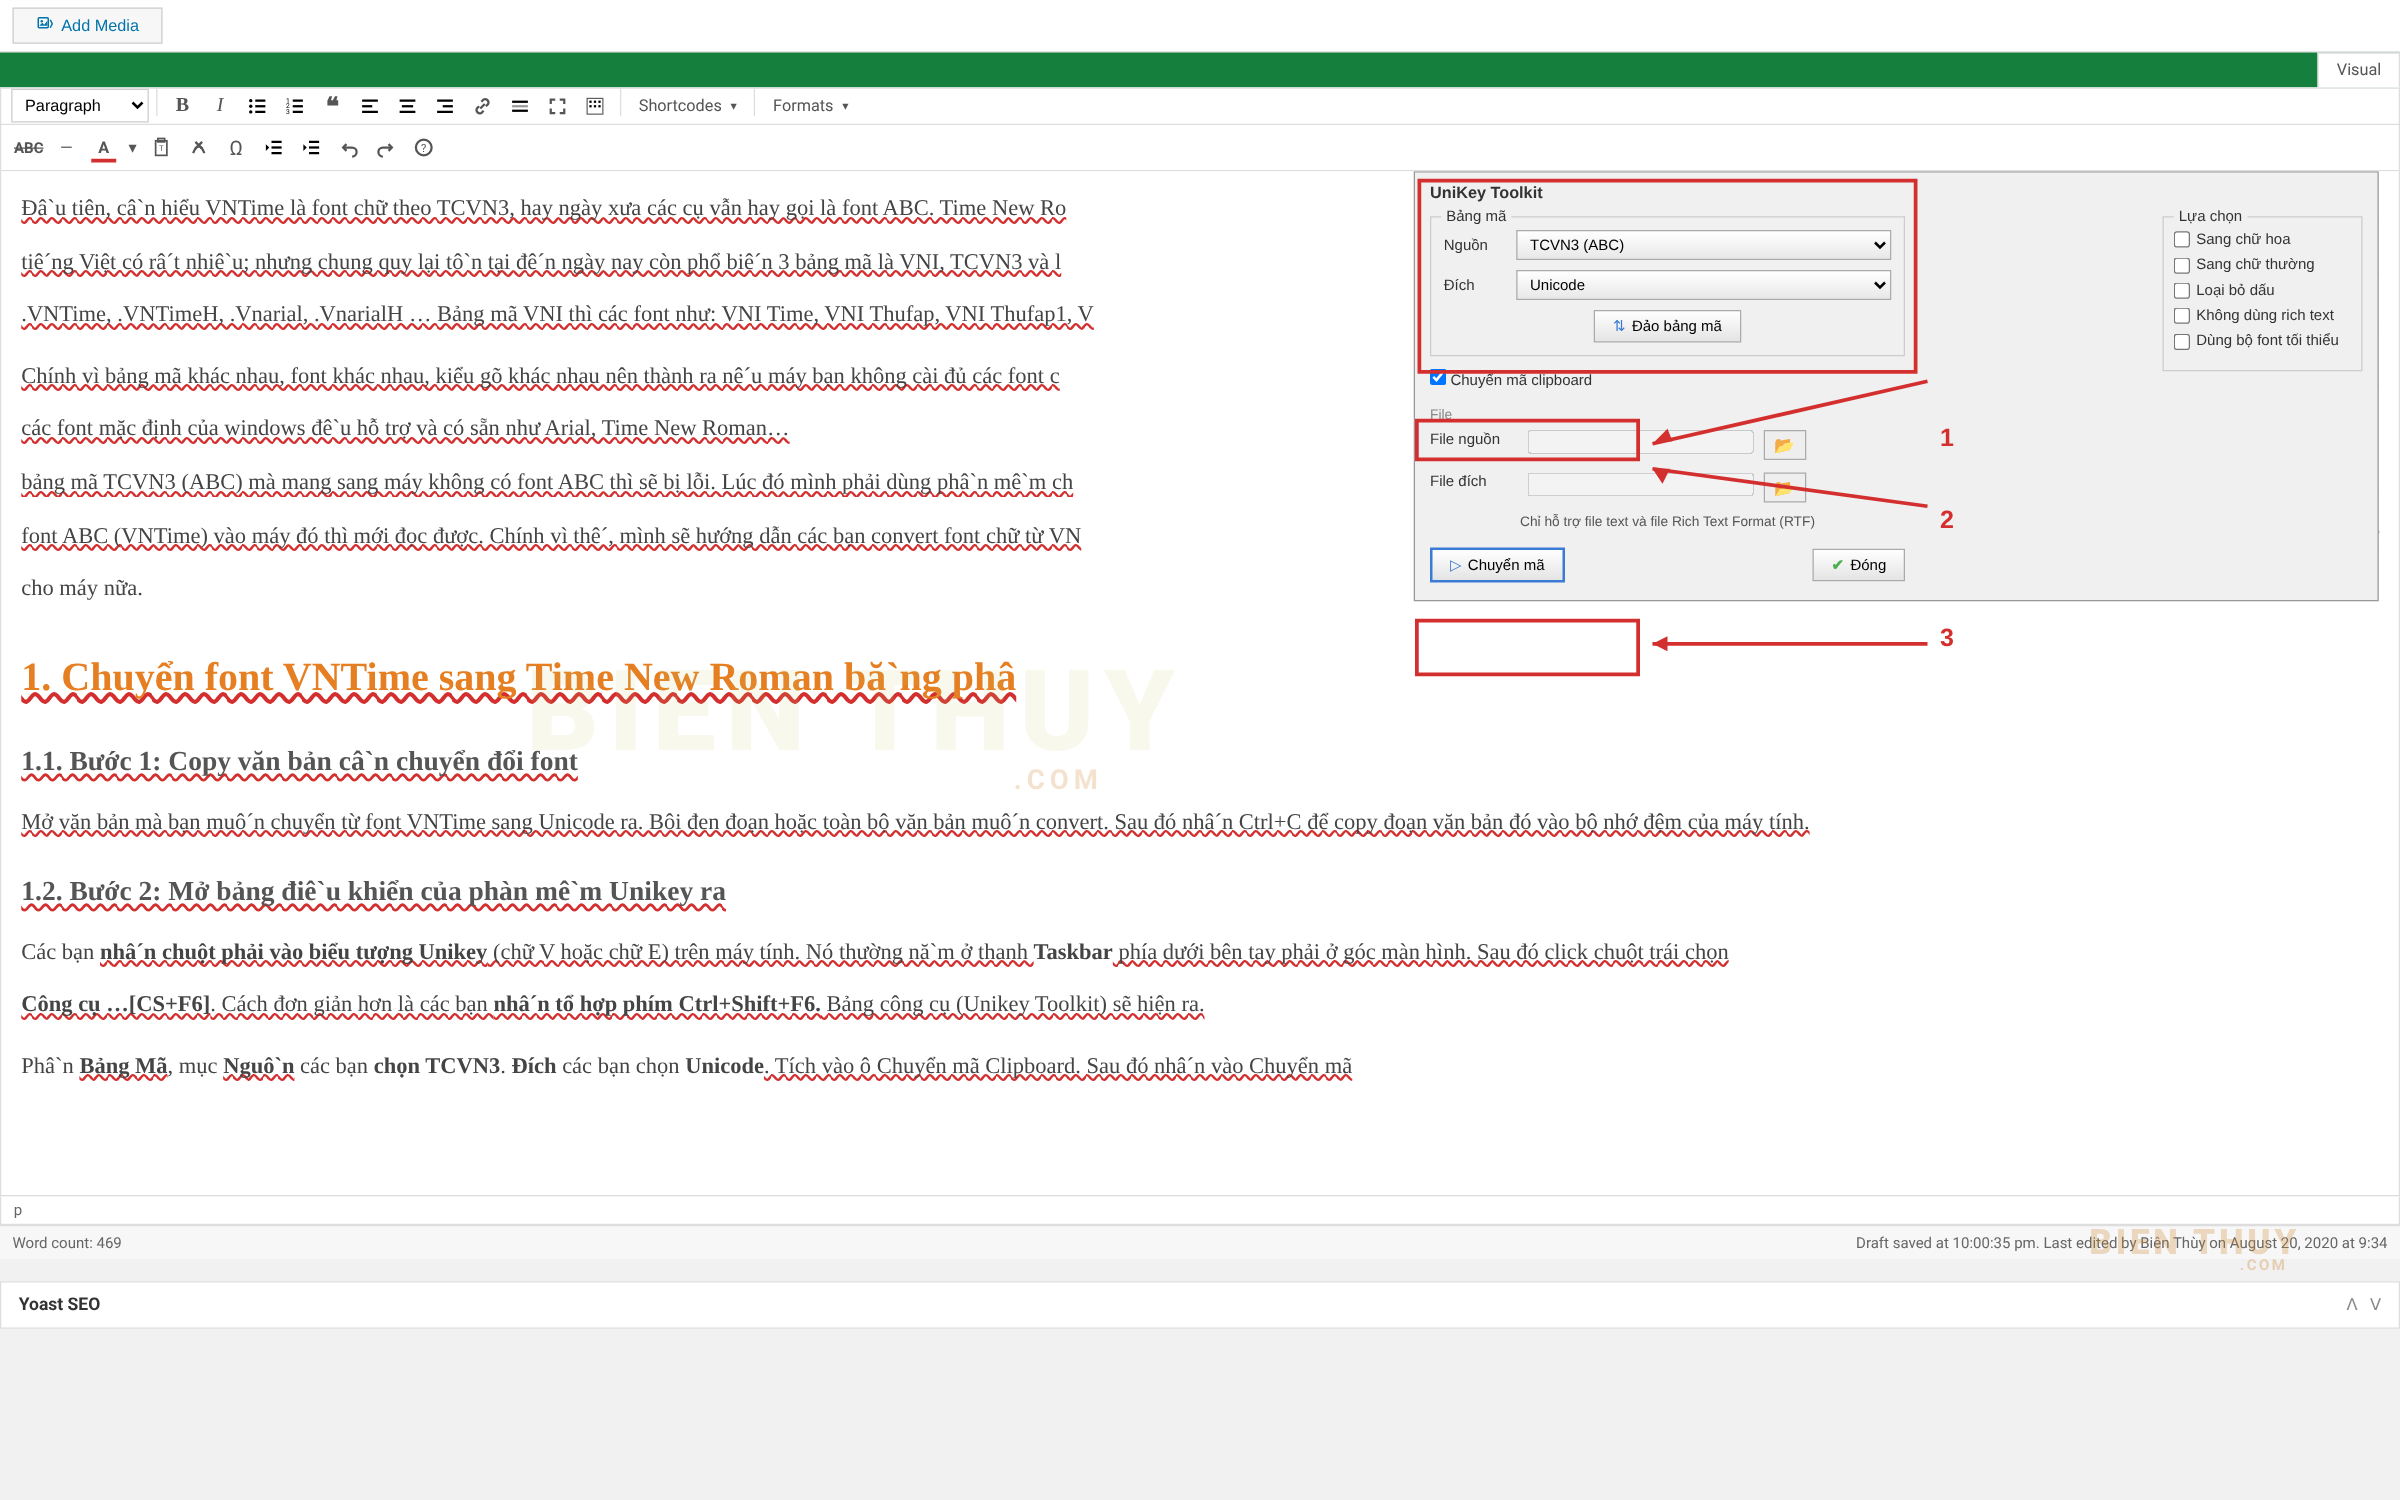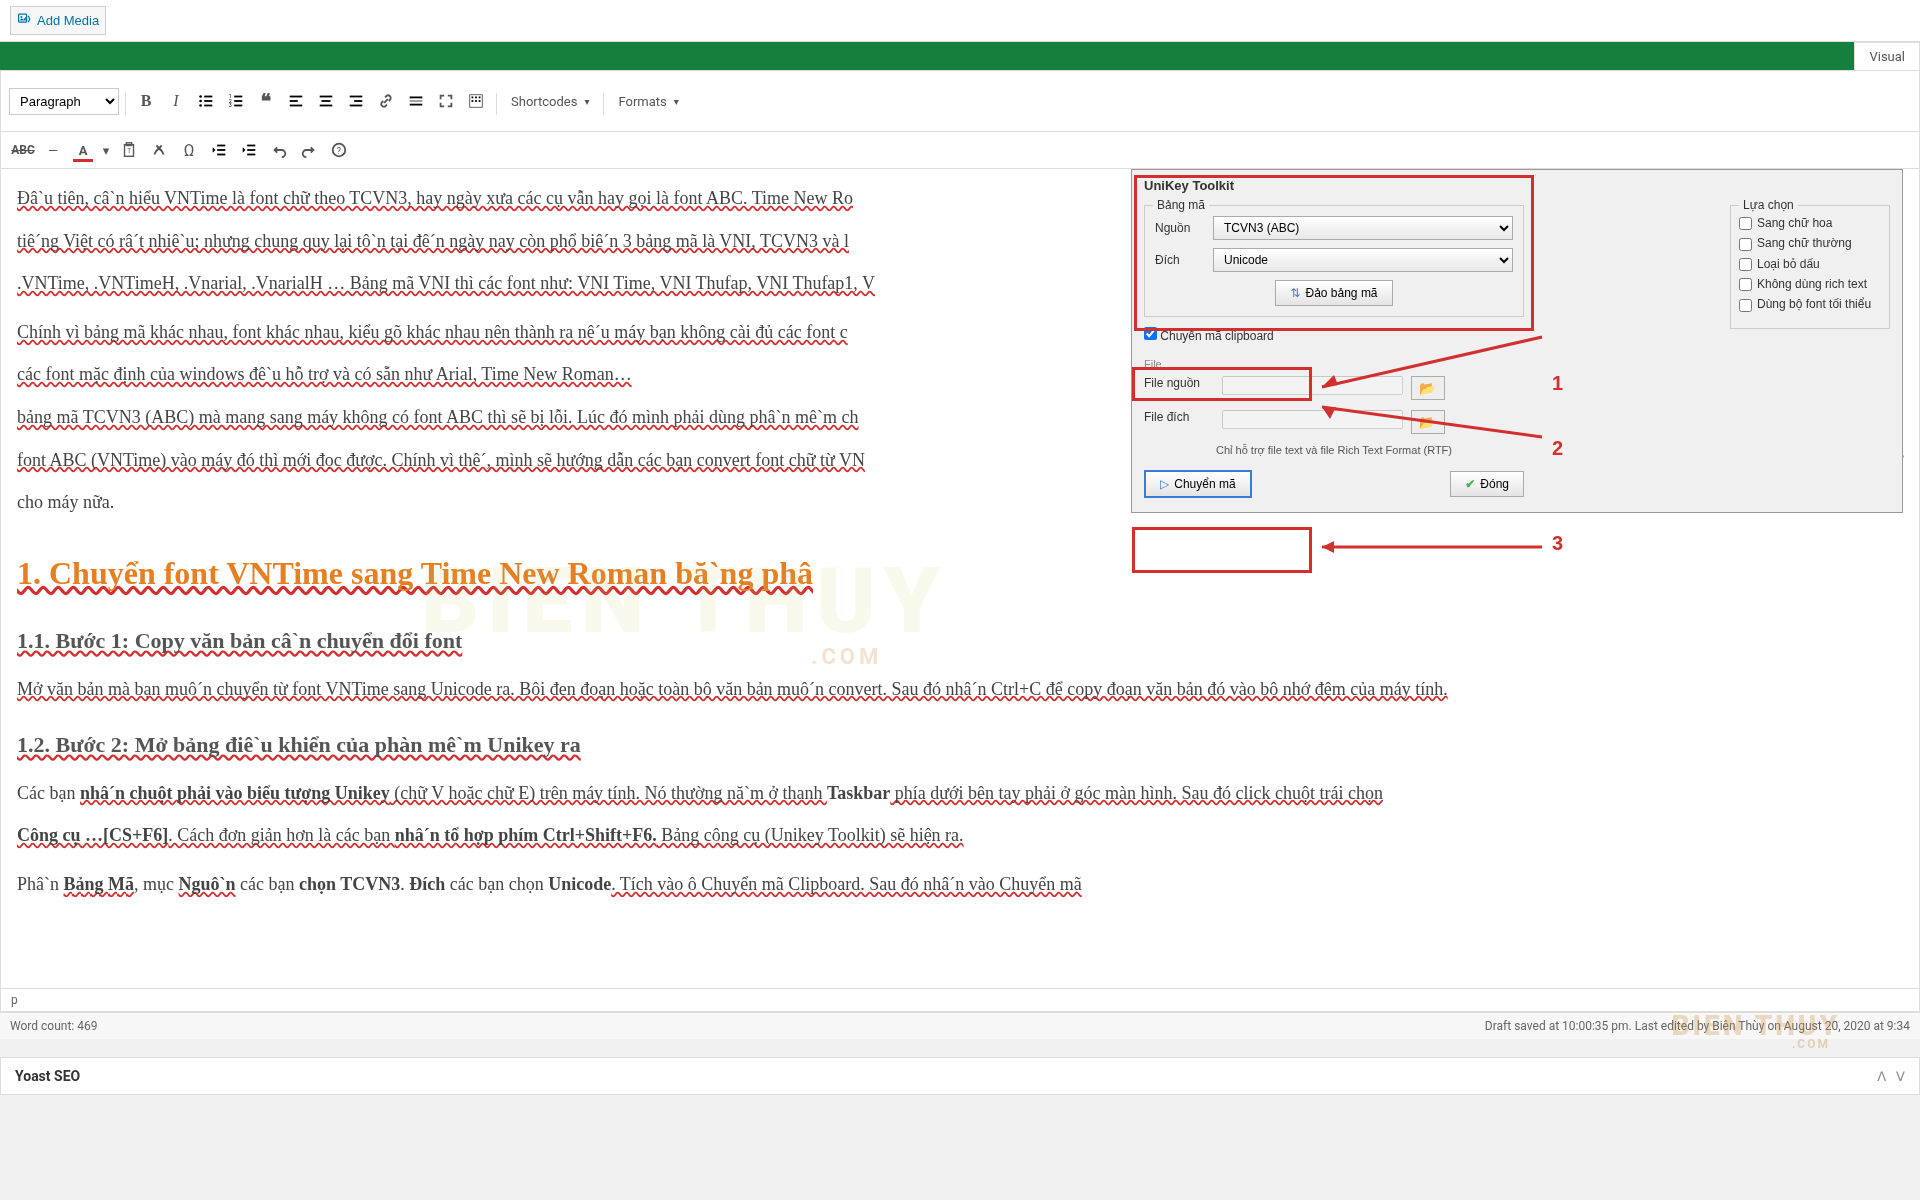--- a/index.html
+++ b/index.html
@@ -1,25 +1,25 @@
 <!DOCTYPE html>
 <html><head>
 <meta charset="utf-8">
 <style>
 * { box-sizing: border-box; margin: 0; padding: 0; }
 body { font-family: -apple-system, BlinkMacSystemFont, "Segoe UI", Roboto, sans-serif; font-size: 13px; color: #333; background: #f1f1f1; width: 1920px; height: 1200px; overflow: hidden; }
 
 .top-bar { background: #fff; padding: 6px 10px; border-bottom: 1px solid #ddd; }
-.add-media-btn { display: inline-flex; align-items: center; gap: 4px; border: 1px solid #ccc; background: #f7f7f7; padding: 4px 6px; cursor: pointer; font-size: 13px; color: #0073aa; }
+.add-media-btn { display: inline-flex; align-items: center; gap: 4px; border: 1px solid #ccc; background: #f7f7f7; padding: 4px 18px; cursor: pointer; font-size: 13px; color: #0073aa; }
 .add-media-btn .icon { color: #0073aa; font-weight: bold; }
 
 .tab-row { display: flex; justify-content: flex-end; background: #15803d; }
 .tab-visual { border: 1px solid #ddd; border-bottom: none; background: #fff; padding: 6px 14px; font-size: 13px; color: #555; cursor: pointer; }
 
-.toolbar { display: flex; align-items: flex-end; gap: 2px; padding: 16px 8px; background: #fff; border: 1px solid #ddd; flex-wrap: wrap; }
+.toolbar { display: flex; align-items: flex-start; gap: 2px; padding: 0 8px; background: #fff; border: 1px solid #ddd; flex-wrap: wrap; }
 .toolbar select { border: 1px solid #ccc; padding: 4px 6px; font-size: 13px; min-width: 110px; background: #fff; }
 .toolbar .sep { width: 1px; height: 22px; background: #ddd; margin: 0 4px; }
 .tbtn { width: 28px; height: 28px; display: inline-flex; align-items: center; justify-content: center; cursor: pointer; color: #555; border-radius: 2px; }
 .tbtn svg { width: 18px; height: 18px; }
 .tdrop { display: inline-flex; align-items: center; padding: 0 8px; height: 28px; cursor: pointer; color: #555; gap: 4px; }
 
 .toolbar-row2 { display: flex; align-items: center; gap: 2px; padding: 4px 8px; background: #fff; border: 1px solid #ddd; border-top: none; }
 .abc-strike { text-decoration: line-through; font-weight: bold; font-size: 12px; }
 .color-a { position: relative; font-weight: bold; }
 .color-a::after { content: ''; position: absolute; bottom: 2px; left: 4px; right: 4px; height: 3px; background: #d32f2f; }

